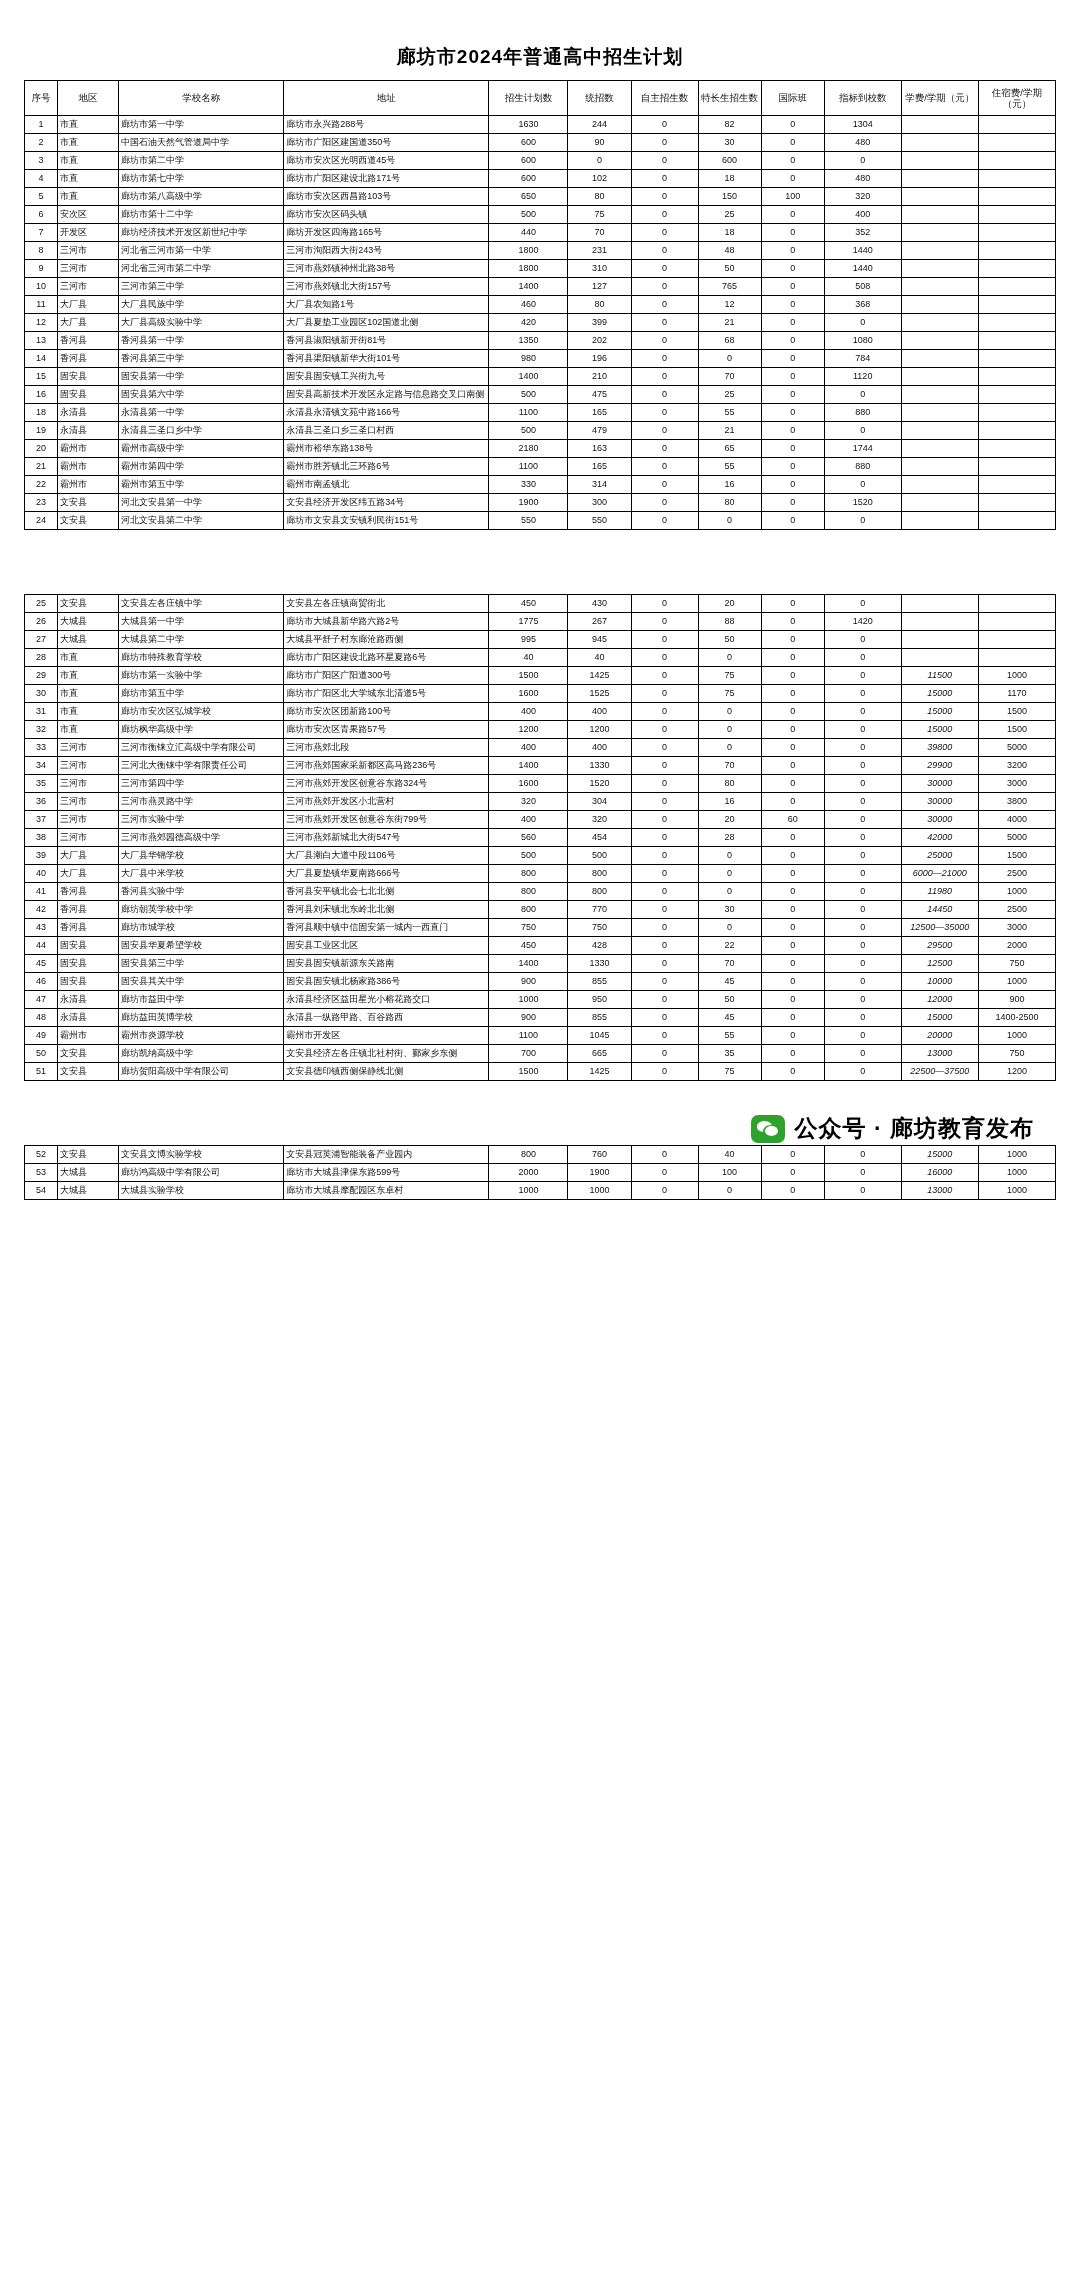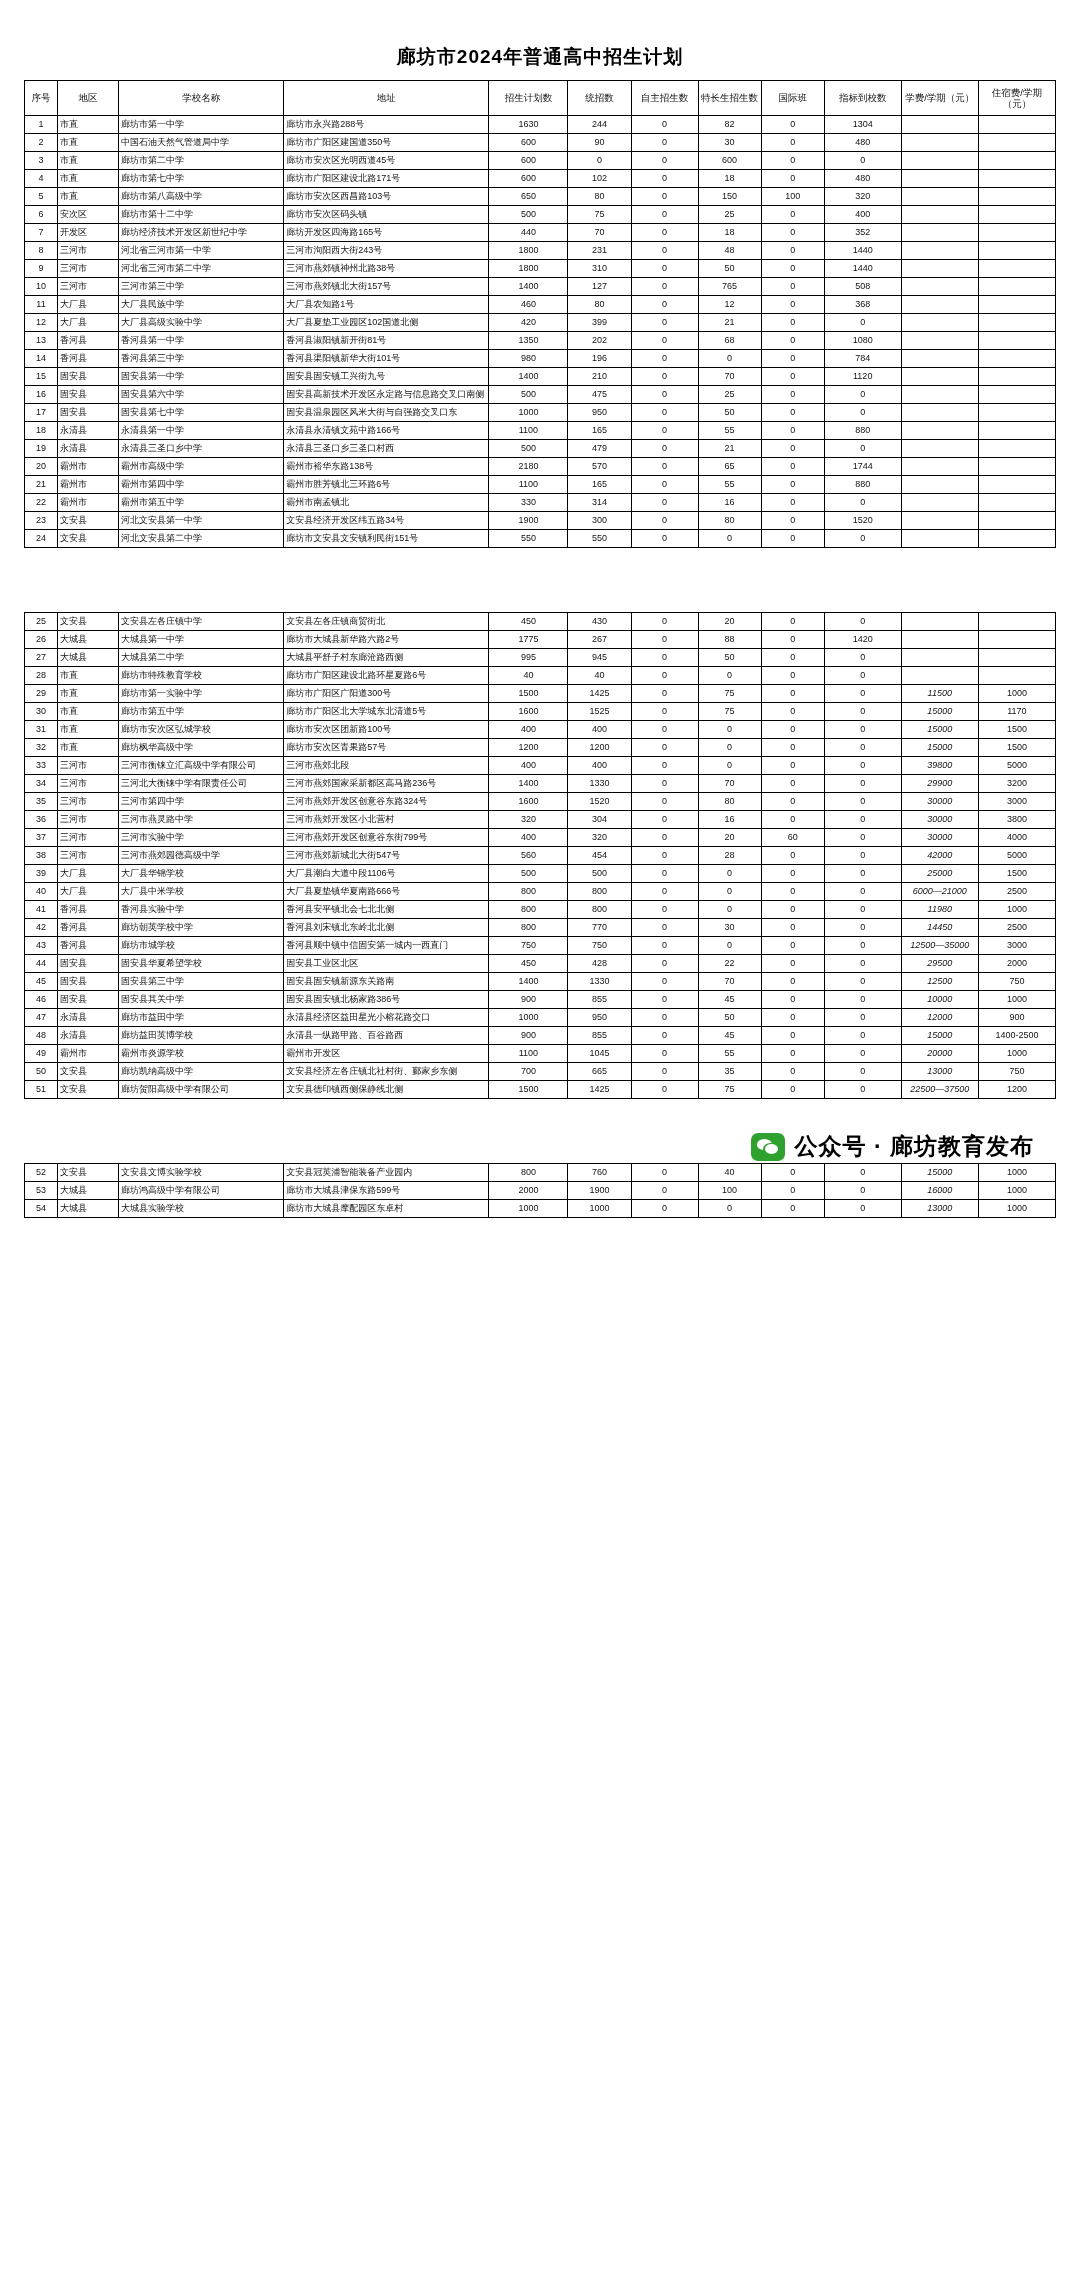--- a/index.html
+++ b/index.html
@@ -361,34 +361,20 @@
             <td class="c-num">500</td>
             <td class="c-num2">475</td>
             <td class="c-num3">0</td>
             <td class="c-num4">25</td>
             <td class="c-num5">0</td>
             <td class="c-num6">0</td>
             <td class="c-fee"></td>
             <td class="c-dorm"></td>
           </tr>
           <tr class="row">
-            <td class="c-idx">17</td>
-            <td class="c-area">固安县</td>
-            <td class="c-school">固安县第七中学</td>
-            <td class="c-addr">固安县温泉园区风米大街与自强路交叉口东</td>
-            <td class="c-num">1000</td>
-            <td class="c-num2">950</td>
-            <td class="c-num3">0</td>
-            <td class="c-num4">50</td>
-            <td class="c-num5">0</td>
-            <td class="c-num6">0</td>
-            <td class="c-fee"></td>
-            <td class="c-dorm"></td>
-          </tr>
-          <tr class="row">
             <td class="c-idx">18</td>
             <td class="c-area">永清县</td>
             <td class="c-school">永清县第一中学</td>
             <td class="c-addr">永清县永清镇文苑中路166号</td>
             <td class="c-num">1100</td>
             <td class="c-num2">165</td>
             <td class="c-num3">0</td>
             <td class="c-num4">55</td>
             <td class="c-num5">0</td>
             <td class="c-num6">880</td>
@@ -408,21 +394,21 @@
             <td class="c-num6">0</td>
             <td class="c-fee"></td>
             <td class="c-dorm"></td>
           </tr>
           <tr class="row">
             <td class="c-idx">20</td>
             <td class="c-area">霸州市</td>
             <td class="c-school">霸州市高级中学</td>
             <td class="c-addr">霸州市裕华东路138号</td>
             <td class="c-num">2180</td>
-            <td class="c-num2">570</td>
+            <td class="c-num2">163</td>
             <td class="c-num3">0</td>
             <td class="c-num4">65</td>
             <td class="c-num5">0</td>
             <td class="c-num6">1744</td>
             <td class="c-fee"></td>
             <td class="c-dorm"></td>
           </tr>
           <tr class="row">
             <td class="c-idx">21</td>
             <td class="c-area">霸州市</td>

